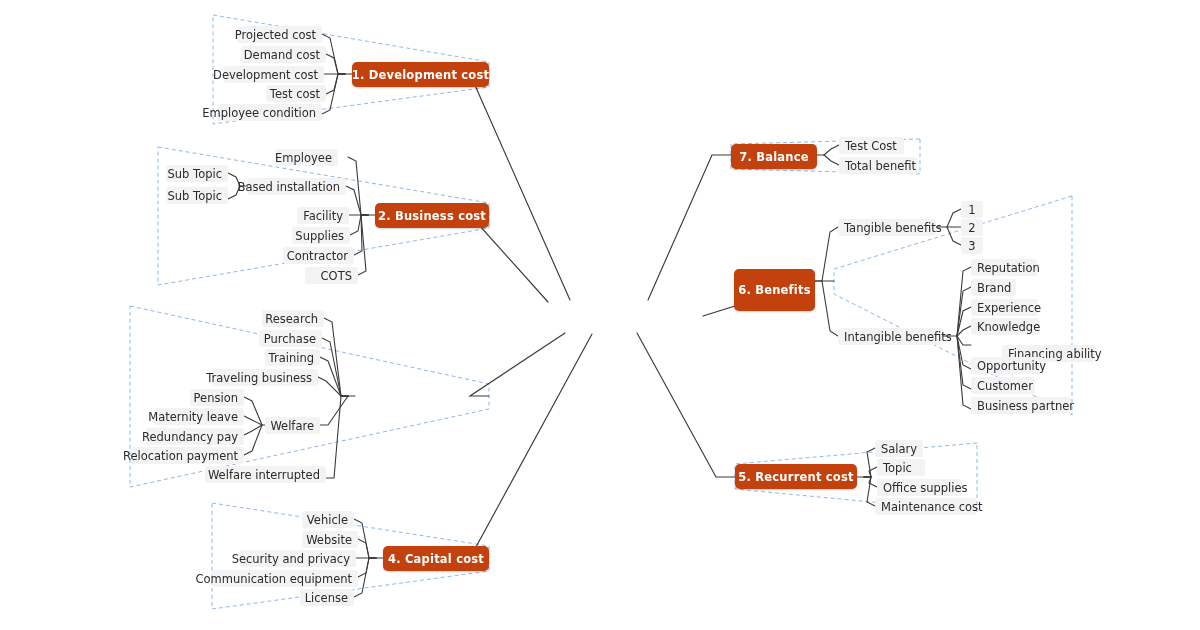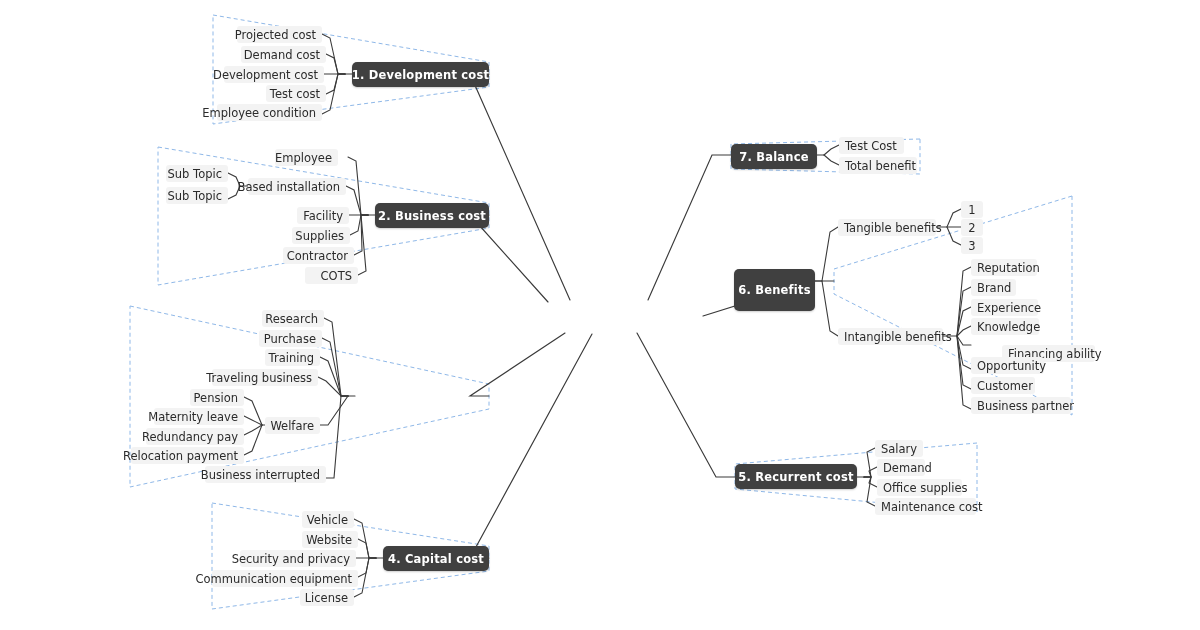--- a/index.html
+++ b/index.html
@@ -13,21 +13,21 @@
 
   
   .central{
     background:#F47B10;color:#ffffff;border-radius:7px;
     font-size:14.5px;font-weight:bold;letter-spacing:.4px;
     display:flex;align-items:center;justify-content:center;
     box-shadow:0 1px 2px rgba(0,0,0,.22);
   }
   
   .main-branch{
-    background:#404040;color:#ffffff;border-radius:5px;
+    background:#c2410c;color:#ffffff;border-radius:5px;
     font-size:11.5px;font-weight:bold;letter-spacing:.2px;
     display:flex;align-items:center;justify-content:center;
     box-shadow:0 1px 2px rgba(0,0,0,.20);
   }
   
   .chip{
     background:#F3F3F3;color:#2b2b2b;border-radius:3px;
     font-size:11.5px;display:flex;align-items:center;
     padding:0 6px;height:17px;
   }
@@ -164,34 +164,34 @@
 
   <div class="node chip r" style="left:262px;top:310px;width:62px;">Research</div>
   <div class="node chip r" style="left:259px;top:330px;width:63px;">Purchase</div>
   <div class="node chip r" style="left:265px;top:349px;width:55px;">Training</div>
   <div class="node chip r" style="left:212px;top:369px;width:106px;">Traveling business</div>
   <div class="node chip r" style="left:265px;top:417px;width:55px;">Welfare</div>
   <div class="node chip r" style="left:190px;top:389px;width:54px;">Pension</div>
   <div class="node chip r" style="left:154px;top:408px;width:90px;">Maternity leave</div>
   <div class="node chip r" style="left:146px;top:428px;width:98px;">Redundancy pay</div>
   <div class="node chip r" style="left:131px;top:447px;width:113px;">Relocation payment</div>
-  <div class="node chip r" style="left:205px;top:466px;width:121px;">Business interrupted</div>
+  <div class="node chip r" style="left:205px;top:466px;width:121px;">Welfare interrupted</div>
 
   <div class="node main-branch" style="left:383px;top:546px;width:106px;height:25px;">4. Capital cost</div>
 
   <div class="node chip r" style="left:302px;top:511px;width:52px;">Vehicle</div>
   <div class="node chip r" style="left:302px;top:531px;width:56px;">Website</div>
   <div class="node chip r" style="left:240px;top:550px;width:116px;">Security and privacy</div>
   <div class="node chip r" style="left:212px;top:570px;width:146px;">Communication equipment</div>
   <div class="node chip r" style="left:300px;top:589px;width:54px;">License</div>
 
   <div class="node main-branch" style="left:735px;top:464px;width:122px;height:25px;">5. Recurrent cost</div>
 
   <div class="node chip l" style="left:875px;top:440px;width:48px;">Salary</div>
-  <div class="node chip l" style="left:877px;top:459px;width:48px;">Demand</div>
+  <div class="node chip l" style="left:877px;top:459px;width:48px;">Topic</div>
   <div class="node chip l" style="left:877px;top:479px;width:85px;">Office supplies</div>
   <div class="node chip l" style="left:875px;top:498px;width:101px;">Maintenance cost</div>
 
   <div class="node main-branch" style="left:734px;top:269px;width:81px;height:42px;">6. Benefits</div>
 
   <div class="node chip l" style="left:838px;top:219px;width:98px;">Tangible benefits</div>
   <div class="node chip c" style="left:961px;top:201px;width:22px;">1</div>
   <div class="node chip c" style="left:961px;top:219px;width:22px;">2</div>
   <div class="node chip c" style="left:961px;top:237px;width:22px;">3</div>
 

